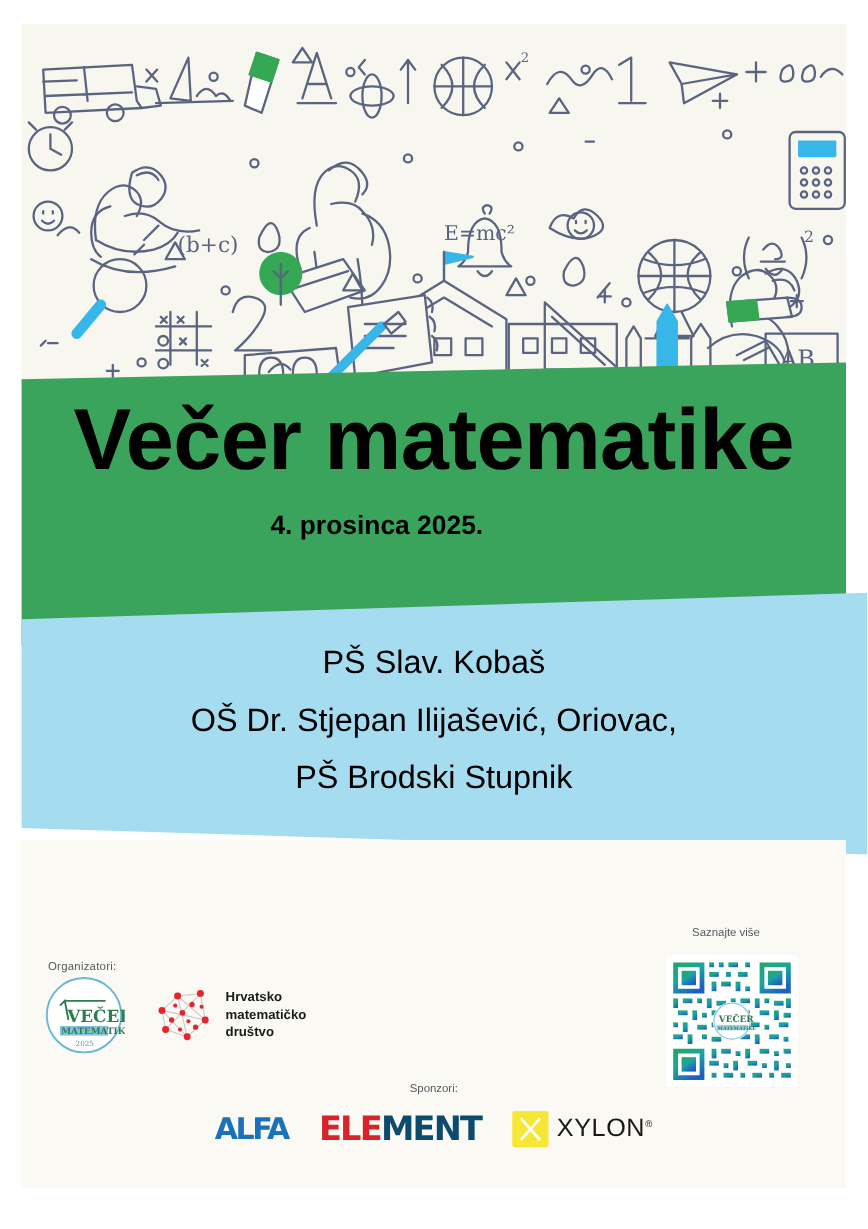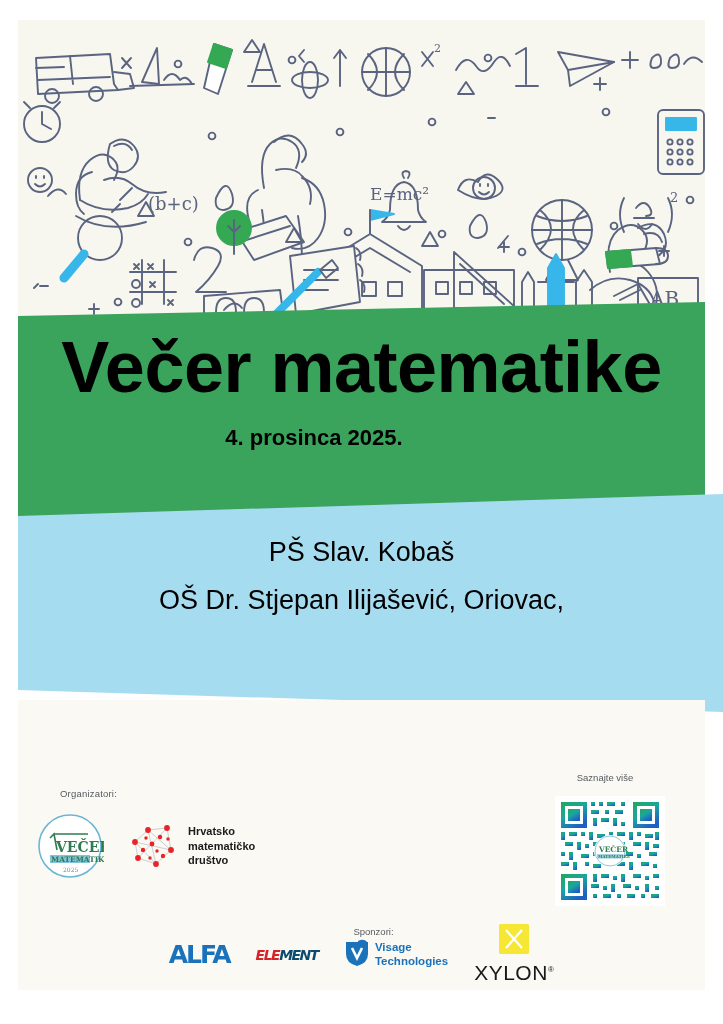--- a/index.html
+++ b/index.html
@@ -48,57 +48,57 @@
     font-size:27px; color:#000; line-height:1.78; white-space:nowrap;
   }
 
   
   .footer {
     position:absolute; left:18px; top:700px; width:687px; height:290px;
     background:#faf9f3;
   }
 
   .org-label {
-    position:absolute; left:22px; top:88px;
-    font-size:9.5px; color:#555a60; letter-spacing:0.2px;margin-left:20px;
+    position:absolute; left:22px; top:100px;
+    font-size:9.5px; color:#555a60; letter-spacing:0.2px;
   }
   .org-row { position:absolute; left:18px; top:112px; display:flex; align-items:center; gap:22px; }
 
   .vm-logo { width:68px; height:68px; position:relative; }
   .vm-logo svg { display:block; }
 
   .hmd-logo { display:flex; align-items:center; gap:10px; }
   .hmd-mark { width:52px; height:52px; }
   .hmd-text {
     font-size:11px; color:#1a1a1a; line-height:1.34; font-weight:600;
   }
 
   .spon-label {
-    position:absolute; left:12px; top:202px; width:687px; text-align:center;
-    font-size:9.5px; color:#555a60;margin-top:24px;
+    position:absolute; left:0; top:202px; width:687px; text-align:center;
+    font-size:9.5px; color:#555a60;
   }
   .spon-row {
     position:absolute; left:0; top:224px; width:687px;
     display:flex; justify-content:center; align-items:center; gap:26px;
   }
   .spon { display:flex; align-items:center; }
 
   .alfa-txt {
     font-size:25px; font-weight:bold; color:#1a72bb;
     font-family:"DejaVu Sans", sans-serif; letter-spacing:-2px;
   }
-  .elem-wrap { font-size:14px; font-weight:bold; letter-spacing:-1.5px;
-    font-family:"DejaVu Sans", sans-serif;font-style:italic; }
+  .elem-wrap { font-size:28px; font-weight:bold; letter-spacing:-1.5px;
+    font-family:"DejaVu Sans", sans-serif; }
   .elem-a { color:#d8232a; }
   .elem-b { color:#0c4a6e; }
 
   .visage { display:flex; align-items:center; gap:5px; }
   .visage-txt { font-size:11.5px; font-weight:bold; color:#1a72bb; line-height:1.15; }
 
-  .xylon { display:flex; gap:7px;flex-direction:column; }
+  .xylon { display:flex; gap:7px; }
   .xy-mark {
     width:30px; height:30px; background:#f5e733; position:relative; border-radius:2px;
   }
   .xy-txt { font-size:21px; font-weight:500; color:#1a1a1a; letter-spacing:0.5px;
     font-family:"Liberation Sans", sans-serif; }
   .xy-reg { font-size:8px; vertical-align:super; }
 
   
   .qr-label {
     position:absolute; right:40px; top:72px;
@@ -329,20 +329,21 @@
 
   <div class="blue-band">
     <svg width="723" height="240" viewBox="0 0 723 240">
       <polygon points="18,36 723,14 723,232 18,210" fill="#a6dcf0"></polygon>
     </svg>
   </div>
 
   <div class="schools">
     <div>PŠ Slav. Kobaš</div>
     <div>OŠ Dr. Stjepan Ilijašević, Oriovac,</div>
+    <div>PŠ Brodski Stupnik</div>
   </div>
 
   <div class="footer">
 
     <div class="org-label">Organizatori:</div>
 
     <div class="org-row">
 
       <div class="vm-logo">
         <svg width="68" height="68" viewBox="0 0 68 68">
@@ -489,33 +490,20 @@
 
       <div class="spon">
         <span class="alfa-txt">ALFA</span>
       </div>
 
       <div class="spon elem-wrap">
         <span class="elem-a">ELE</span>
         <span class="elem-b">MENT</span>
       </div>
 
-      <div class="spon visage">
-        <span>
-          <svg width="26" height="28" viewBox="0 0 26 28">
-            <path d="M2 3 h22 v12 q0 9 -11 12 Q2 24 2 15 Z" fill="#1a72bb"></path>
-            <path d="M8 9 l5 10 l5 -10" fill="none" stroke="#ffffff" stroke-width="2.6"></path>
-            <path d="M14 2 q6 -3 9 1 l-9 4 Z" fill="#1a72bb"></path>
-          </svg>
-        </span>
-        <span class="visage-txt">
-          <span style="display:block">Visage</span>
-          <span style="display:block">Technologies</span>
-        </span>
-      </div>
 
       <div class="spon xylon">
         <span class="xy-mark">
           <svg width="30" height="30" viewBox="0 0 30 30">
             <rect width="30" height="30" rx="2" fill="#f5e733"></rect>
             <path d="M7 6 L23 24 M23 6 L7 24" stroke="#ffffff" stroke-width="2.2" fill="none"></path>
           </svg>
         </span>
         <span class="xy-txt"><span>XYLON</span><span class="xy-reg">®</span></span>
       </div>

